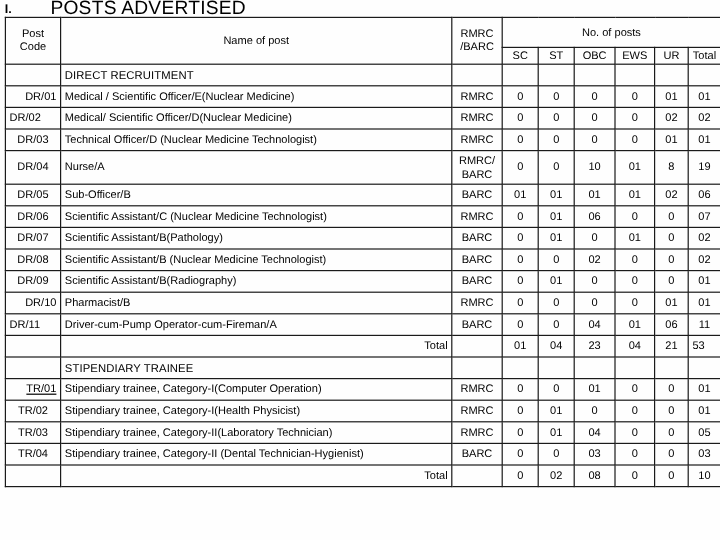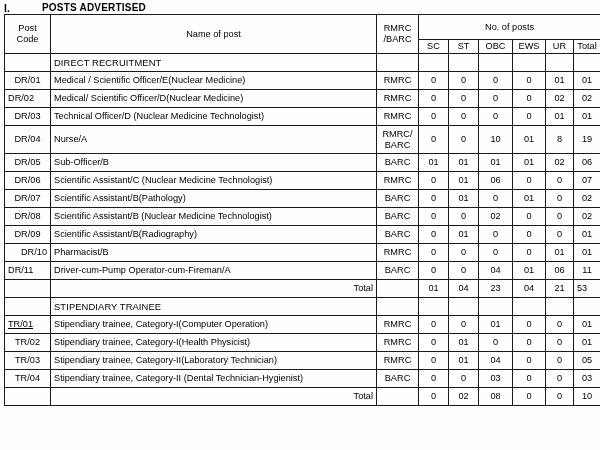--- a/index.html
+++ b/index.html
@@ -27,22 +27,22 @@
     padding-left: 4px;
     box-sizing: border-box;
   }
   .title-numeral {
     font-size: 10.5px;
     font-weight: bold;
     width: 38px;
     line-height: 12px;
   }
   .title-text {
-    font-size: 10px;
-    font-weight: bold;
+    font-size: 16px;
+    font-weight: normal;
     letter-spacing: 0.2px;
     line-height: 12px;
   }
   table.posts {
     border-collapse: collapse;
     width: 594px;
     margin-left: 4px;
     table-layout: fixed;
     font-size: 9.2px;
   }
@@ -129,21 +129,21 @@
           <td class="section-head">DIRECT RECRUITMENT</td>
           <td></td>
           <td></td>
           <td></td>
           <td></td>
           <td></td>
           <td></td>
           <td></td>
         </tr>
         <tr class="row-std">
-          <td style="text-align: center;">DR/01</td>
+          <td style="text-align: right;">DR/01</td>
           <td>Medical / Scientific Officer/E(Nuclear Medicine)</td>
           <td style="text-align: center;">RMRC</td>
           <td style="text-align: center;">0</td>
           <td style="text-align: center;">0</td>
           <td style="text-align: center;">0</td>
           <td style="text-align: center;">0</td>
           <td style="text-align: center;">01</td>
           <td style="text-align: center;">01</td>
         </tr>
         <tr class="row-std">
@@ -275,21 +275,21 @@
           <td class="section-head">STIPENDIARY TRAINEE</td>
           <td></td>
           <td></td>
           <td></td>
           <td></td>
           <td></td>
           <td></td>
           <td></td>
         </tr>
         <tr class="row-std">
-          <td style="text-align: left; text-decoration: underline;">TR/01</td>
+          <td style="text-align: right; text-decoration: underline;">TR/01</td>
           <td>Stipendiary trainee, Category-I(Computer Operation)</td>
           <td style="text-align: center;">RMRC</td>
           <td style="text-align: center;">0</td>
           <td style="text-align: center;">0</td>
           <td style="text-align: center;">01</td>
           <td style="text-align: center;">0</td>
           <td style="text-align: center;">0</td>
           <td style="text-align: center;">01</td>
         </tr>
         <tr class="row-std">

